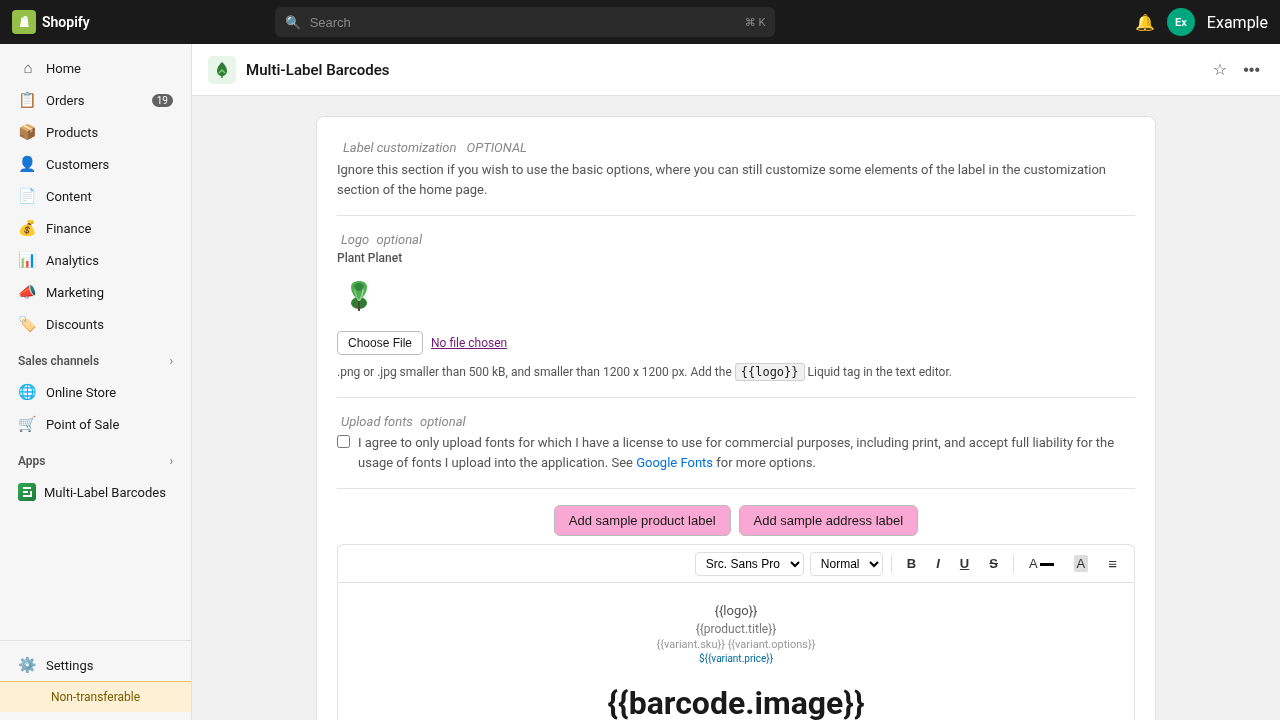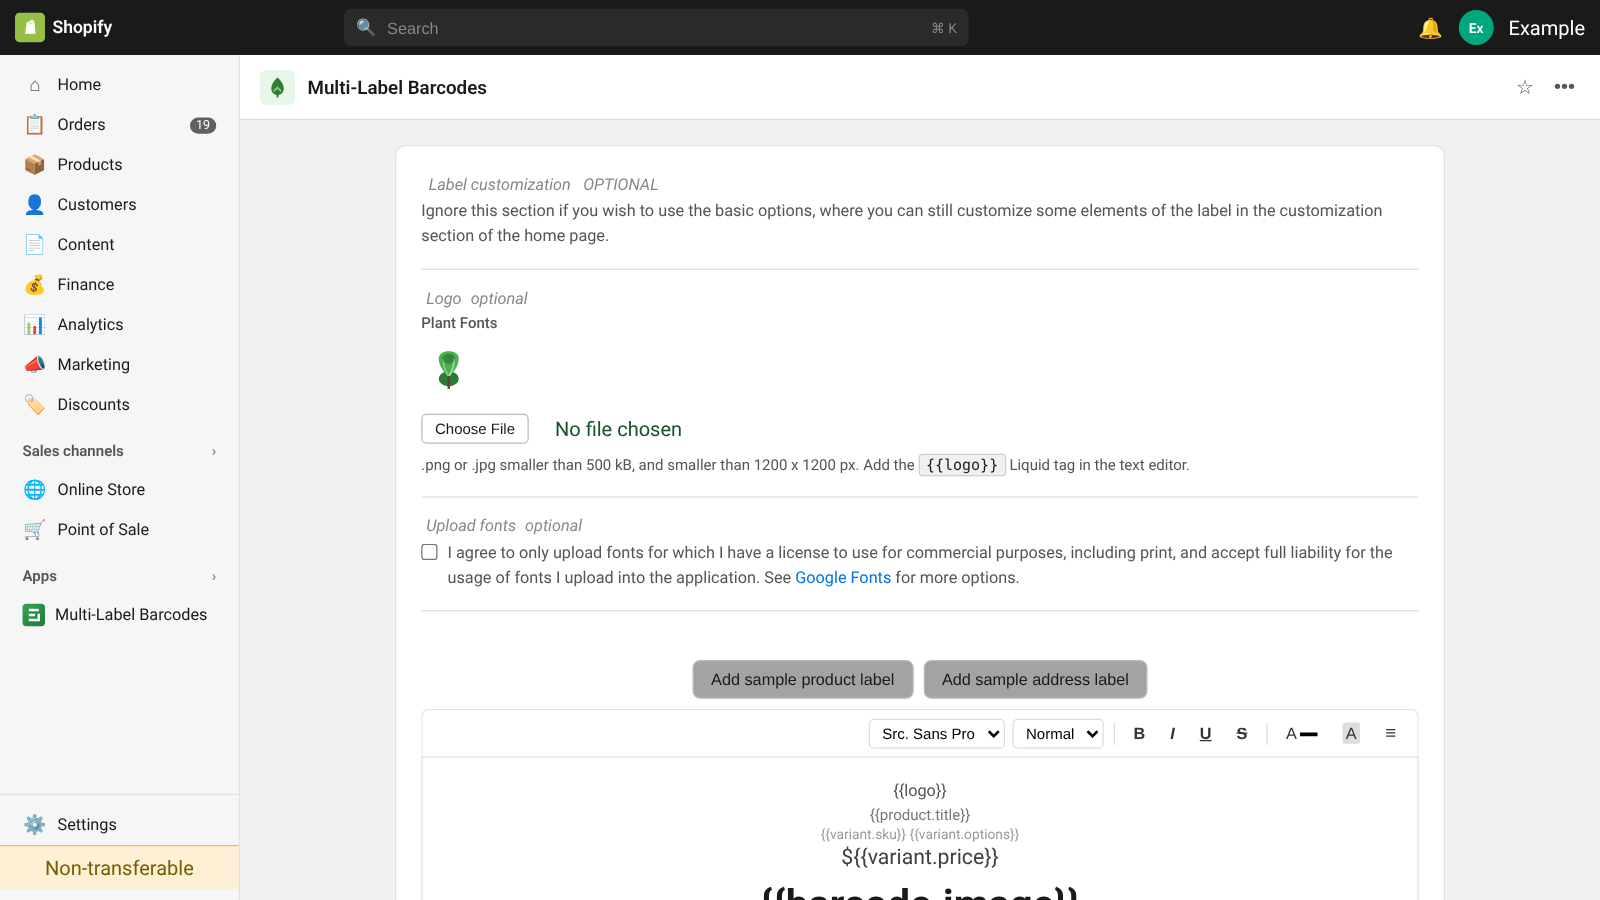--- a/index.html
+++ b/index.html
@@ -150,21 +150,21 @@
       border-radius: 3px;
       display: flex;
       align-items: center;
       justify-content: center;
       font-size: 9px;
     }
     .non-transferable-banner {
       background: #fdf0d5;
       border-top: 1px solid #f0c060;
       padding: 8px 8px;
-      font-size: 16px;
+      font-size: 12px;
       color: #7a5c00;
       text-align: center;
     }
 
     
     .content-area {
       flex: 1;
       display: flex;
       flex-direction: column;
       overflow: hidden;
@@ -254,33 +254,33 @@
 
     
     .plant-logo-wrapper {
       margin-bottom: 10px;
     }
 
     
     .file-input-row {
       display: flex;
       align-items: center;
-      gap: 21px;
+      gap: 8px;
       margin-bottom: 8px;
     }
     .choose-file-btn {
       background: white;
       border: 1px solid #bbb;
       border-radius: 4px;
       padding: 4px 10px;
       font-size: 12px;
       cursor: pointer;
       color: #1a1a1a;
     }
-    .file-name-text { font-size: 16px; color: #14532d; }
+    .file-name-text { font-size: 12px; color: #701a75; text-decoration: underline; }
     .file-hint { font-size: 12px; color: #555; line-height: 1.5; }
     .liquid-tag {
       background: #f0f0f0;
       border: 1px solid #d0d0d0;
       border-radius: 3px;
       padding: 1px 5px;
       font-family: monospace;
       font-size: 12px;
       color: #1a1a1a;
     }
@@ -296,28 +296,27 @@
     .checkbox-label a { color: #0071e3; text-decoration: none; }
 
     
     .sample-buttons {
       display: flex;
       gap: 8px;
       justify-content: center;
       margin-bottom: 8px;
     }
     .sample-btn {
-      background: #a3a3a3;
+      background: #f9a8d4;
       border: 1px solid #bbb;
       border-radius: 6px;
       padding: 7px 14px;
       font-size: 13px;
       cursor: pointer;
       color: #1a1a1a;
-      margin-top: 23px;
     }
 
     
     .editor-toolbar {
       border: 1px solid #e1e1e1;
       border-bottom: none;
       border-radius: 6px 6px 0 0;
       padding: 6px 10px;
       display: flex;
       align-items: center;
@@ -378,21 +377,21 @@
       border: 1px solid #e1e1e1;
       border-radius: 0 0 6px 6px;
       background: white;
       padding: 20px;
       min-height: 180px;
       text-align: center;
     }
     .editor-logo-tag { font-size: 13px; color: #555; margin-bottom: 4px; }
     .editor-product-tag { font-size: 12px; color: #777; margin-bottom: 2px; }
     .editor-variant-tags { font-size: 11px; color: #999; margin-bottom: 2px; }
-    .editor-price-tag { font-size: 17px; color: #404040; margin-bottom: 8px; }
+    .editor-price-tag { font-size: 10px; color: #0369a1; margin-bottom: 20px; }
     .editor-barcode-tag { font-size: 32px; font-weight: 700; color: #1a1a1a; }
   </style>
 </head>
 <body>
 
 <div class="topbar">
   <div class="topbar-logo">
     <svg class="shopify-bag" viewBox="0 0 24 24" fill="none">
       <rect width="24" height="24" rx="4" fill="#96bf48"></rect>
       <path d="M15.5 7.5C15.5 7.5 15 6 13.5 6C12 6 11.5 7 11 7.5H9.5L8 17H16.5L15.5 7.5Z" fill="white"></path>
@@ -519,21 +518,21 @@
           <span>OPTIONAL</span>
         </div>
         <p class="section-desc">Ignore this section if you wish to use the basic options, where you can still customize some elements of the label in the customization section of the home page.</p>
 
         <hr class="divider">
 
         <div class="field-label">
           <span>Logo</span>
           <span>optional</span>
         </div>
-        <div class="logo-subtitle">Plant Fonts</div>
+        <div class="logo-subtitle">Plant Planet</div>
         <div class="plant-logo-wrapper">
           <svg width="44" height="44" viewBox="0 0 44 44">
             <ellipse cx="22" cy="30" rx="8" ry="6" fill="#2e7d32"></ellipse>
             <path d="M22 28 C22 28 14 22 14 14 C14 10 17.5 8 22 8 C26.5 8 30 10 30 14 C30 22 22 28 22 28Z" fill="#4caf50"></path>
             <path d="M22 28 C22 28 17 22 18 14" stroke="#81c784" stroke-width="1.5" fill="none"></path>
             <path d="M22 28 C22 28 27 22 26 14" stroke="#a5d6a7" stroke-width="1.5" fill="none"></path>
             <ellipse cx="22" cy="14" rx="5" ry="4" fill="#1b5e20" opacity="0.5"></ellipse>
             <path d="M22 28 L22 38" stroke="#5d4037" stroke-width="2"></path>
           </svg>
         </div>

